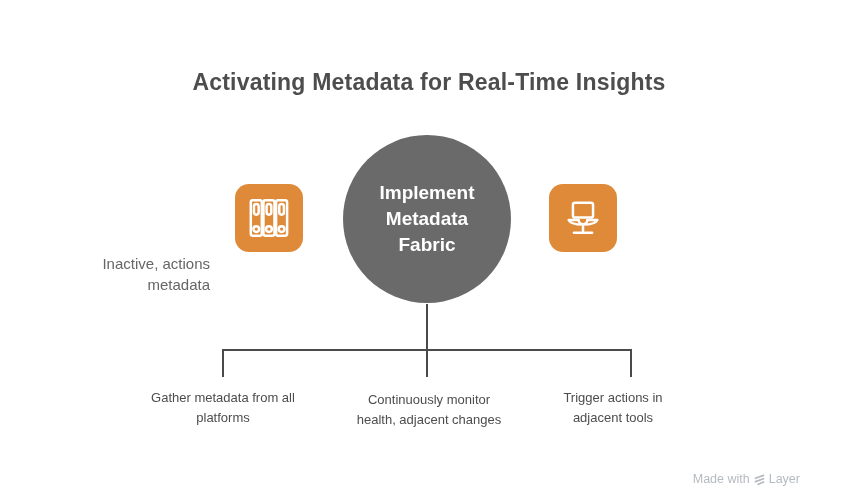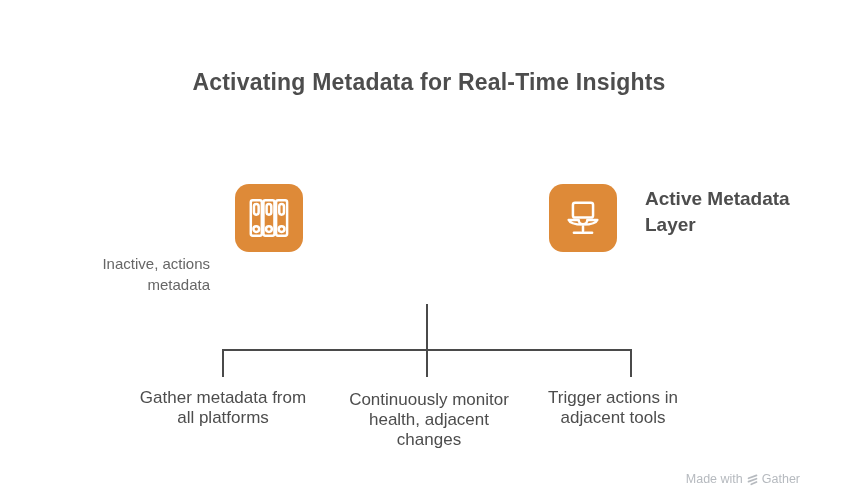--- a/index.html
+++ b/index.html
@@ -65,21 +65,21 @@
     font-size: 15px;
     line-height: 21px;
     color: var(--text-muted, #666666);
   }
   .heading-left  { left: 40px;  top: 170px; width: 170px; text-align: right; }
   .subtitle-left { left: 90px;  top: 237px; width: 120px; text-align: right; }
   .heading-right  { left: 645px; top: 170px; width: 165px; text-align: left; }
   .subtitle-right { left: 645px; top: 237px; width: 192px; text-align: left; }
 
   .step-label {
-    font-size: 17px;
+    font-size: 13px;
     line-height: 20px;
     color: var(--text-dark, #4D4D4D);
     text-align: center;
   }
   .step-1 { left: 138px; top: 372px; width: 170px; }
   .step-2 { left: 349px; top: 374px; width: 160px; }
   .step-3 { left: 543px; top: 372px; width: 140px; }
 
   .watermark {
     right: 58px; top: 456px;
@@ -95,20 +95,23 @@
 
 <div id="canvas" style="--accent-orange: #DE8A38; --node-gray: #6A6A6A; --text-dark: #4D4D4D; --text-muted: #666666; --connector: #4A4A4A; --watermark: #B6BABF;">
 
   <div class="abs title">Activating Metadata for Real-Time Insights</div>
 
   <div class="abs connector conn-v-center"></div>
   <div class="abs connector conn-h"></div>
   <div class="abs connector conn-v-left"></div>
   <div class="abs connector conn-v-right"></div>
 
+  <div class="abs center-circle">
+    <div class="label">Implement Metadata Fabric</div>
+  </div>
 
   <div class="abs subtitle subtitle-left">Inactive, actions metadata</div>
   <div class="abs icon-tile tile-left">
     <span>
       <svg width="46" height="46" viewBox="0 0 48 48" fill="none" stroke="#ffffff" stroke-width="2.6" stroke-linecap="round" stroke-linejoin="round">
         <rect x="5" y="5.5" width="11.5" height="37" rx="2"></rect>
         <rect x="18.2" y="5.5" width="11.5" height="37" rx="2"></rect>
         <rect x="31.4" y="5.5" width="11.5" height="37" rx="2"></rect>
         <rect x="8.3" y="9.5" width="4.9" height="11" rx="2.45"></rect>
         <rect x="21.5" y="9.5" width="4.9" height="11" rx="2.45"></rect>
@@ -123,31 +126,30 @@
   <div class="abs icon-tile tile-right">
     <span>
       <svg width="46" height="46" viewBox="0 0 48 48" fill="none" stroke="#ffffff" stroke-width="2.6" stroke-linecap="round" stroke-linejoin="round">
         <rect x="13.5" y="8" width="21" height="15.5" rx="2.2"></rect>
         <path d="M9 26 H19.5 a4.5 4.5 0 0 0 9 0 H39 C36.5 32.5 11.5 32.5 9 26 Z"></path>
         <path d="M24 32.8 V37.5"></path>
         <path d="M14.5 39.5 H33.5"></path>
       </svg>
     </span>
   </div>
-  <div class="abs heading heading-right">Active Metadata Layer</div>
 
   <div class="abs step-label step-1">Gather metadata from all platforms</div>
   <div class="abs step-label step-2">Continuously monitor health, adjacent changes</div>
   <div class="abs step-label step-3">Trigger actions in adjacent tools</div>
 
   <div class="abs watermark">
     <span>Made with</span>
     <span>
       <svg width="13" height="13" viewBox="0 0 13 13" fill="none" stroke="#B6BABF" stroke-width="1.7" stroke-linecap="round">
         <path d="M2.5 5.3 L10.5 2.4"></path>
         <path d="M2.5 8.6 L10.5 5.7"></path>
         <path d="M5.3 11.3 L10.5 9"></path>
       </svg>
     </span>
-    <span>Gather</span>
+    <span>Layer</span>
   </div>
 
 </div>
 
 </body></html>

